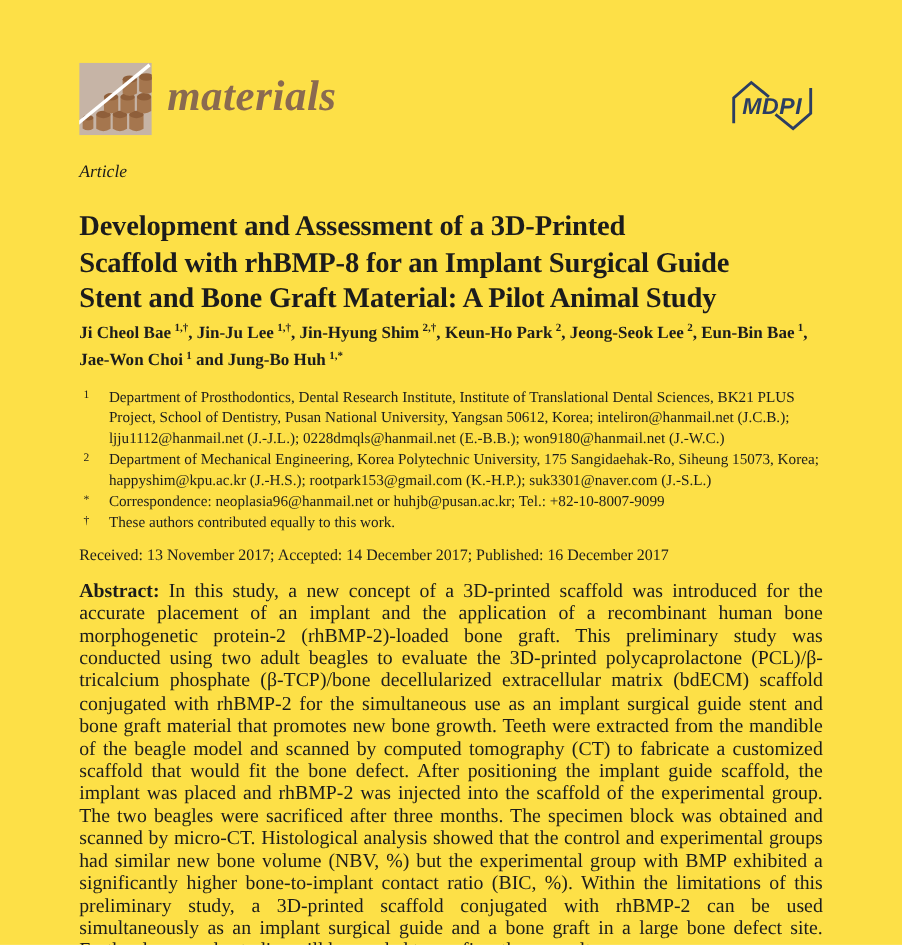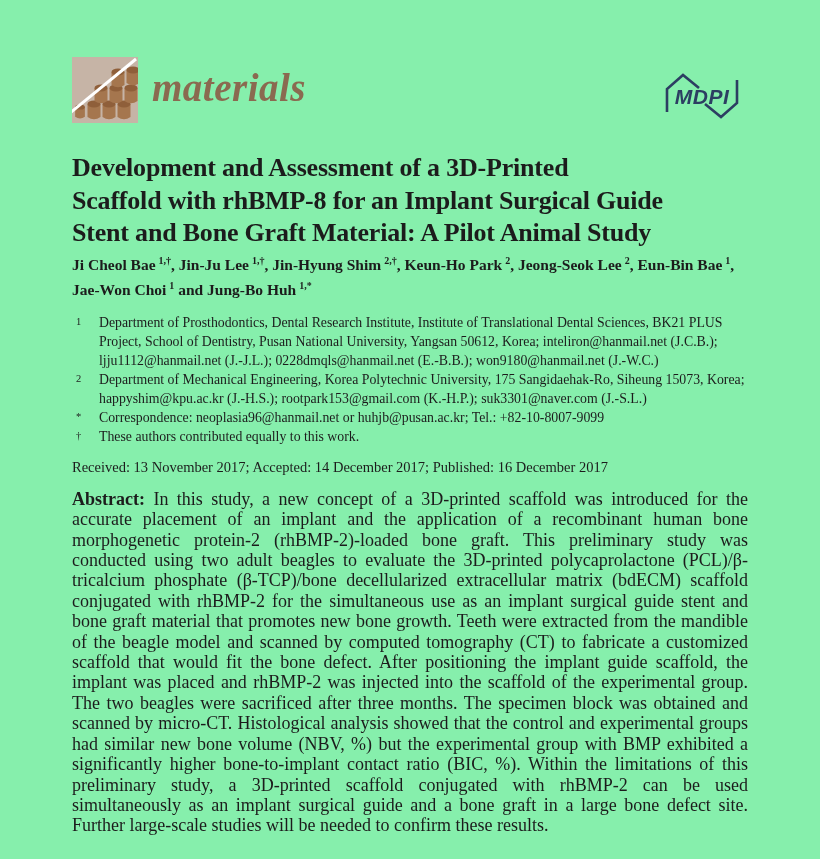--- a/index.html
+++ b/index.html
@@ -1,20 +1,20 @@
 <!DOCTYPE html>
 <html><head>
 <meta charset="utf-8">
 <style>
   html, body { margin: 0; padding: 0; background: #ffffff; }
   .page {
     position: relative;
     width: 820px;
     height: 859px;
-    background: #86efac;
+    background: #fde047;
     overflow: hidden;
     font-family: "Liberation Serif", serif;
     color: #1c1c1c;
   }
   .content { padding: 0 72px; }
 
   
   .header {
     display: flex;
     justify-content: space-between;
@@ -148,20 +148,21 @@
 
       <div class="mdpi-logo">
         <svg width="92" height="54" viewBox="0 0 92 54">
           <polyline points="11,43 11,20 27,6 43,19" fill="none" stroke="#2c3e62" stroke-width="2.6" stroke-linejoin="miter"></polyline>
           <polyline points="81,11 81,34 65,48 49,35" fill="none" stroke="#2c3e62" stroke-width="2.6" stroke-linejoin="miter"></polyline>
           <text x="46" y="35" text-anchor="middle" font-family="Liberation Sans, sans-serif" font-size="21" font-weight="bold" fill="#2c3e62" letter-spacing="0.5">MDPI</text>
         </svg>
       </div>
     </div>
 
+    <div class="article-type">Article</div>
 
     <h1 class="title" style="margin:25px 0 0 0;">
 
     <div>Development and Assessment of a 3D-Printed</div>
         <div>Scaffold with rhBMP-8 for an Implant Surgical Guide</div>
         <div>Stent and Bone Graft Material: A Pilot Animal Study</div>
       </h1>
 
     <div class="authors">
       

